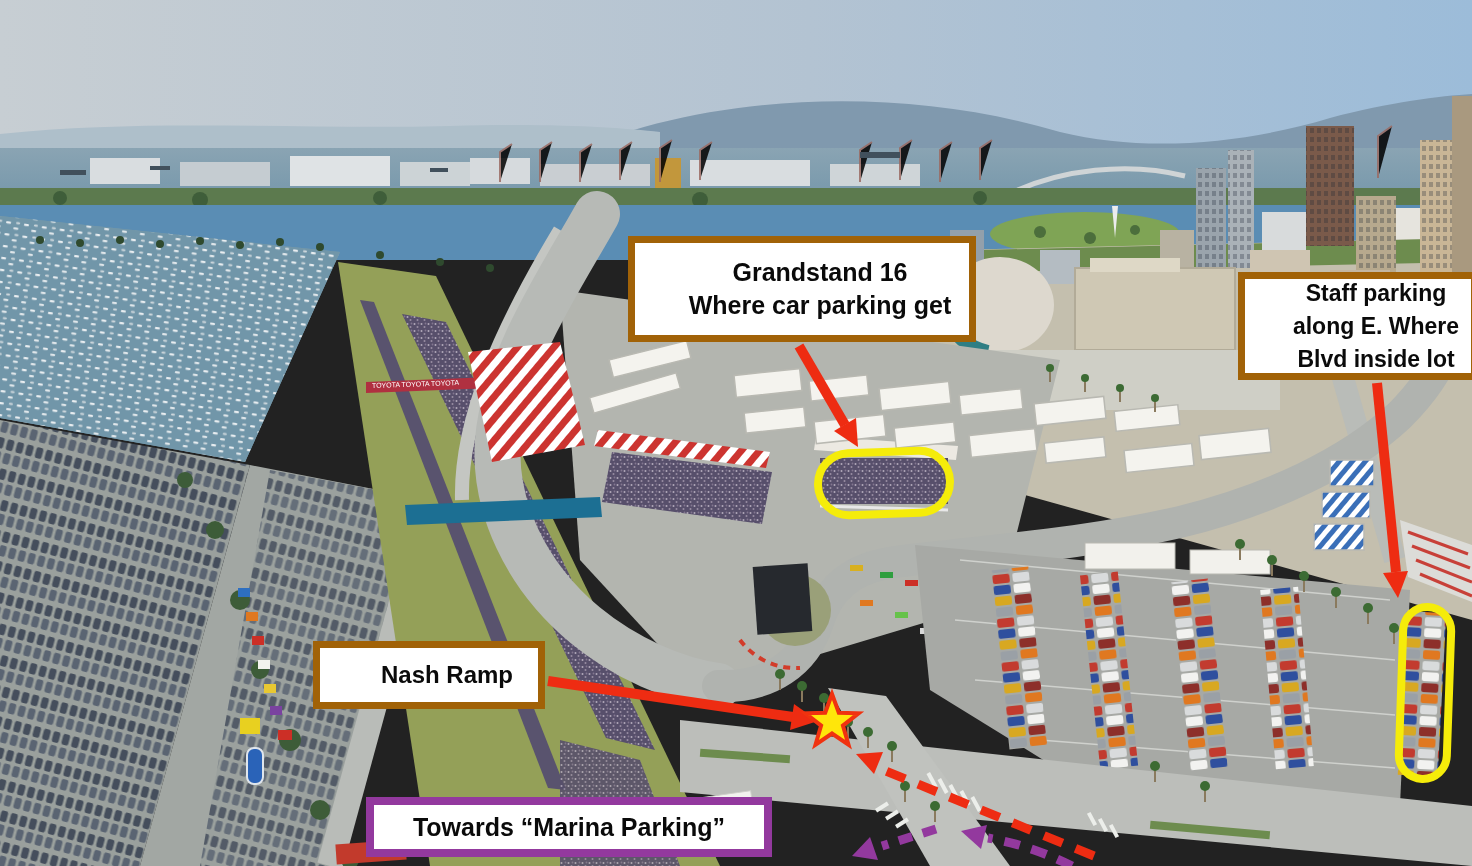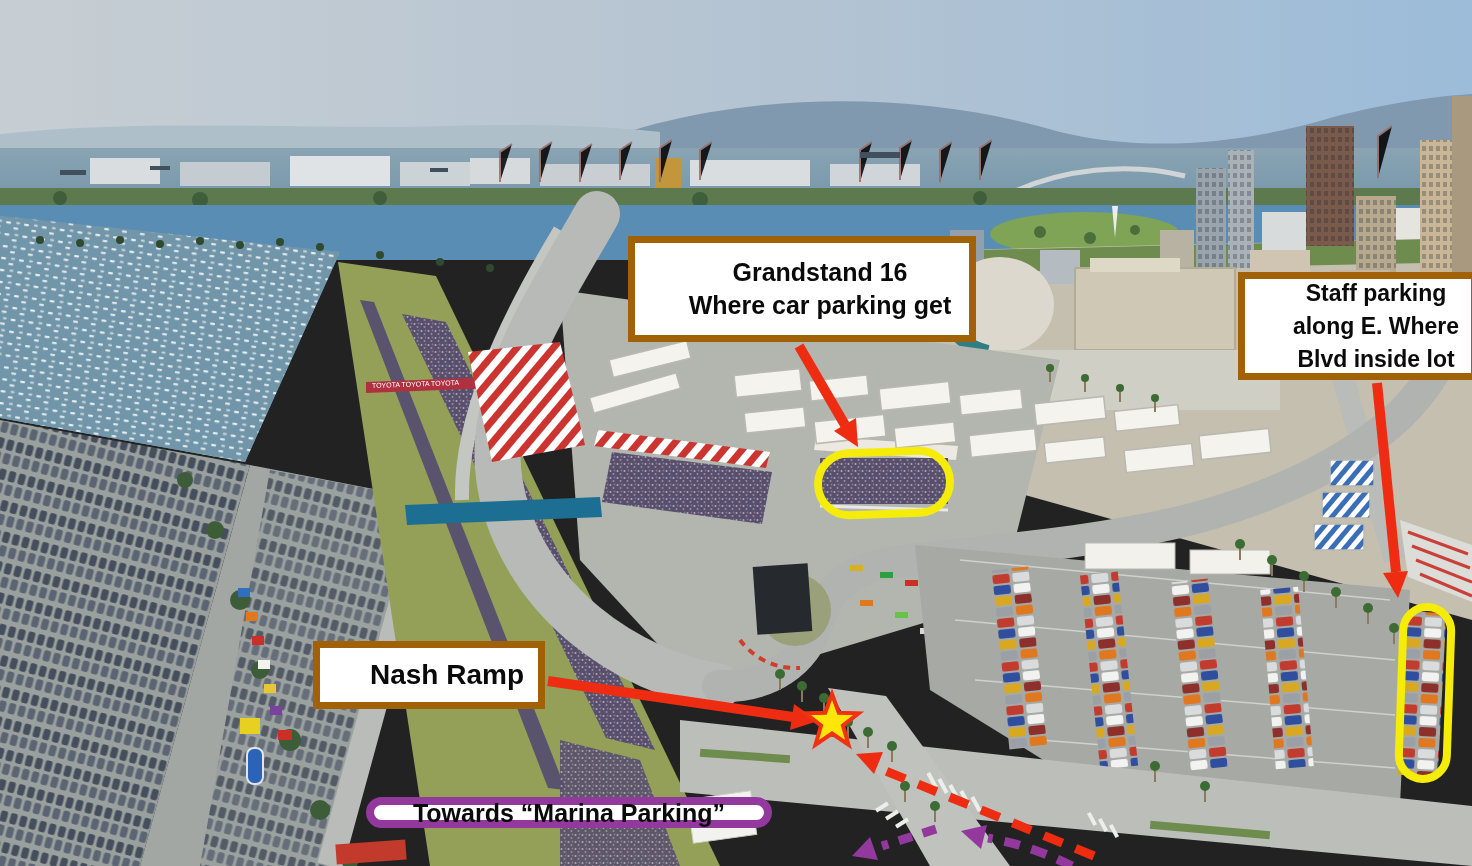--- a/index.html
+++ b/index.html
@@ -11,22 +11,22 @@
   .callout{
     position:absolute;box-sizing:border-box;background:#ffffff;
     display:flex;flex-direction:column;align-items:center;justify-content:center;
     text-align:center;font-weight:bold;color:#0a0a0a;
   }
   .callout.red{border:7px solid #a16207;padding-left:36px;}
   .callout.purple{border:8px solid #93399e;}
   .callout div{white-space:nowrap;}
   #callout-grandstand{left:628px;top:236px;width:348px;height:106px;font-size:25px;line-height:33px;}
   #callout-staff{left:1238px;top:272px;width:240px;height:108px;font-size:23px;line-height:33px;}
-  #callout-nash{left:313px;top:641px;width:232px;height:68px;font-size:28px;line-height:30px;}
-  #callout-marina{left:366px;top:797px;width:406px;height:31px;font-size:25px;line-height:30px;border-radius:17px;}
+  #callout-nash{left:313px;top:641px;width:232px;height:68px;font-size:24px;line-height:30px;}
+  #callout-marina{left:366px;top:797px;width:406px;height:60px;font-size:25px;line-height:30px;}
 </style>
 </head>
 <body>
 
 <div id="stage">
 
 <svg id="photo-svg" width="1472" height="866" viewBox="0 0 1472 866">
   <defs>
     <linearGradient id="skyG" x1="0" y1="0" x2="1" y2="0">
       <stop offset="0" stop-color="#c7ced3"></stop>

